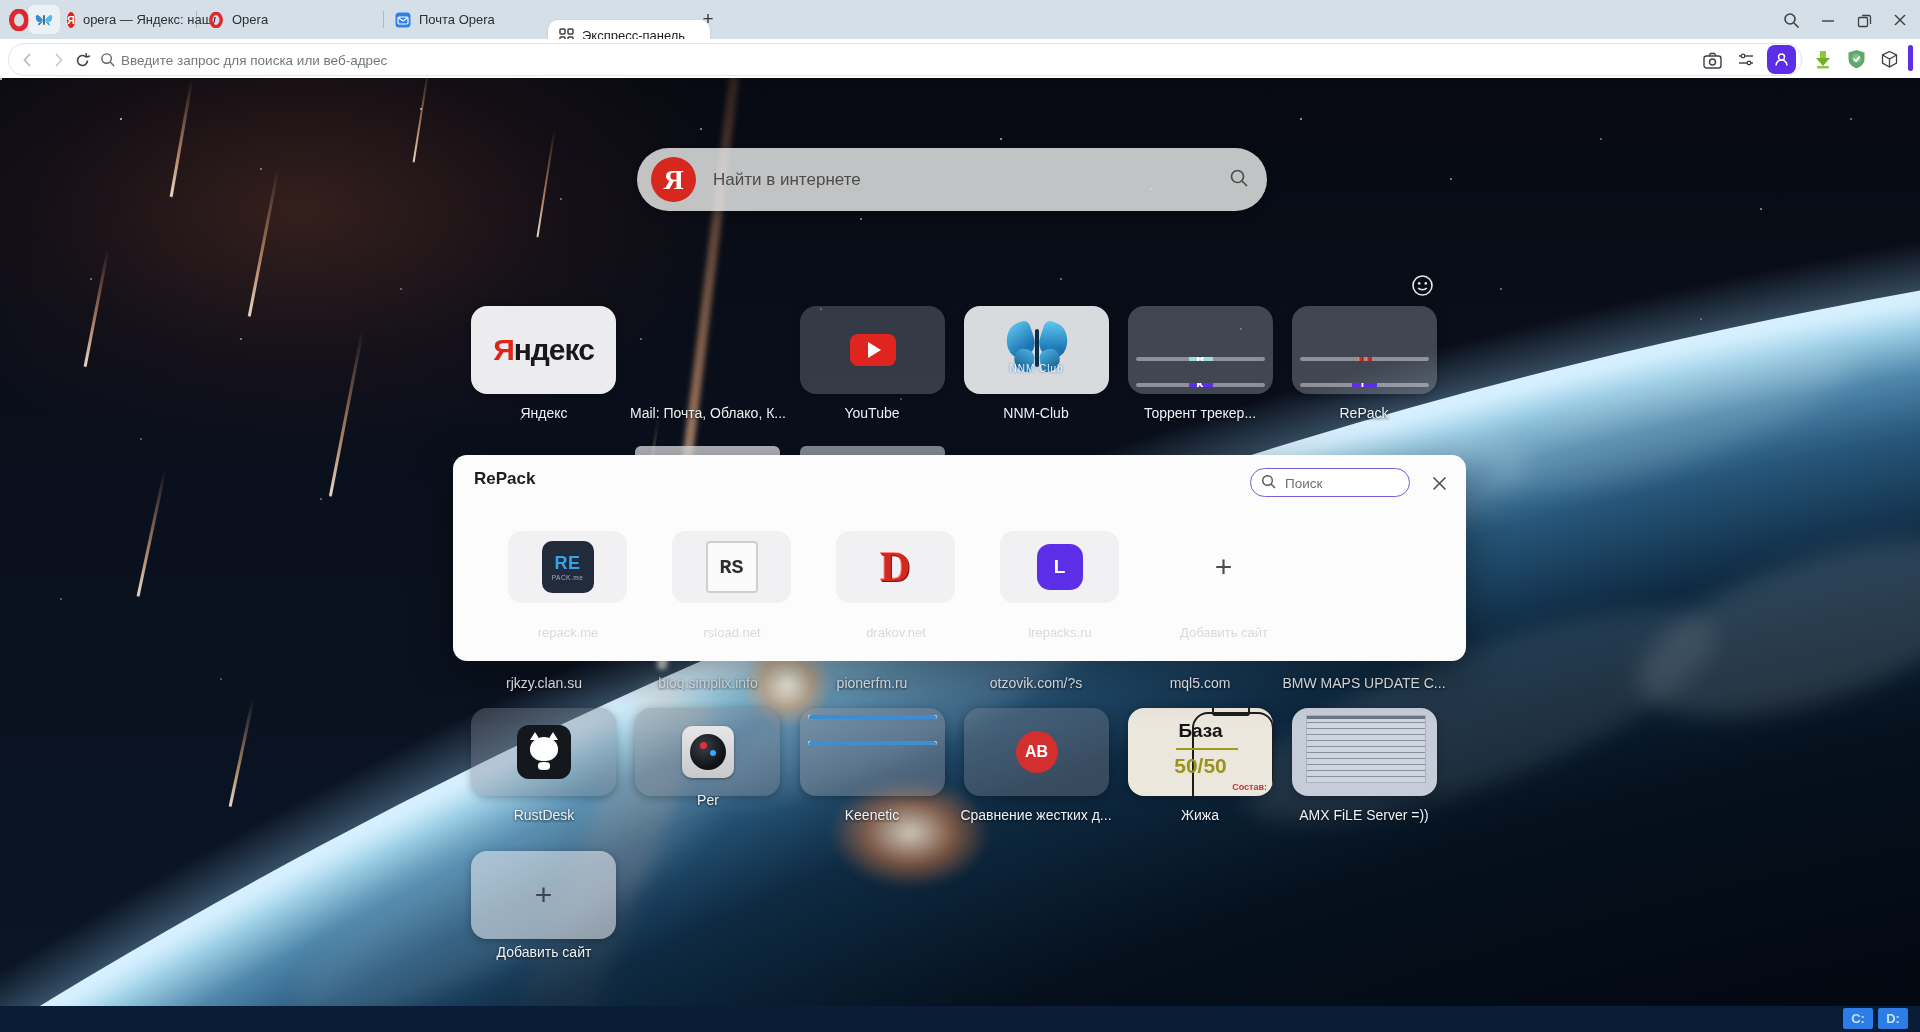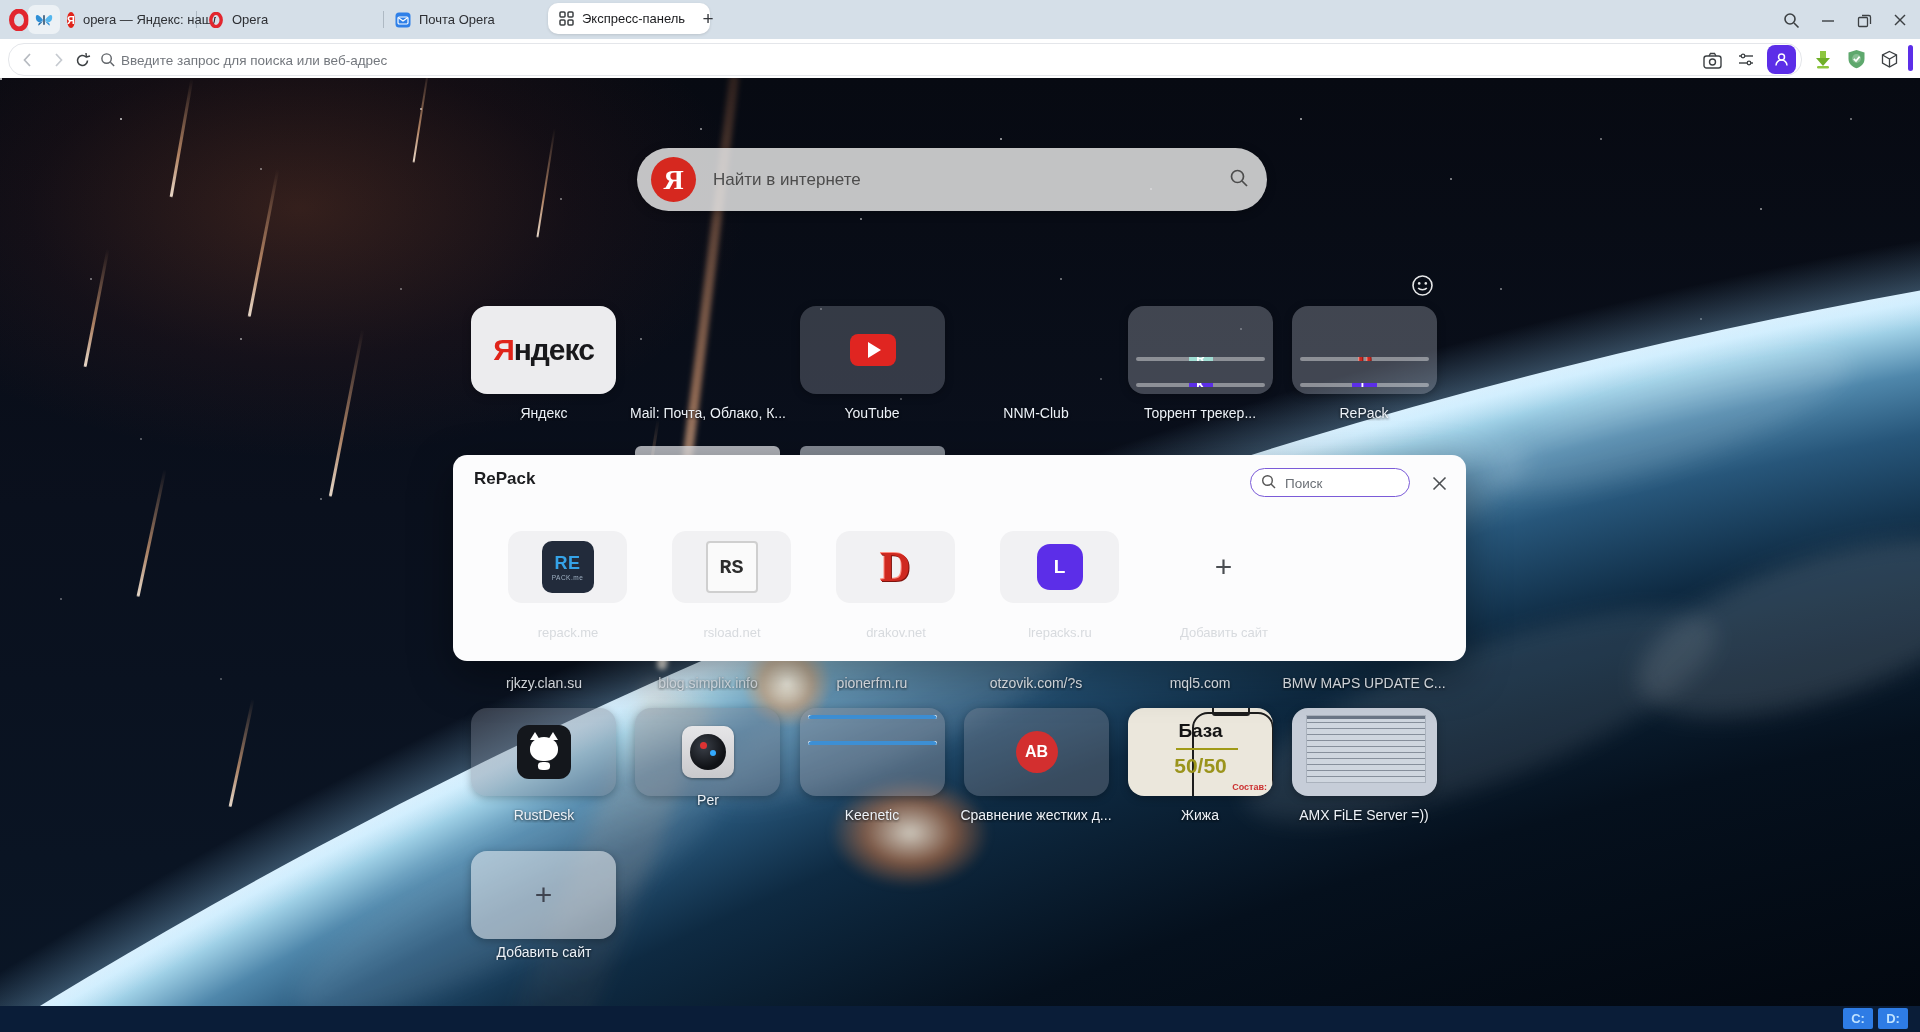--- a/index.html
+++ b/index.html
@@ -3,21 +3,21 @@
 <meta charset="utf-8">
 <style>
   html,body{margin:0;padding:0;background:#000;}
   body{width:1920px;height:1032px;overflow:hidden;font-family:"Liberation Sans",sans-serif;}
   .stage{position:relative;width:1920px;height:1032px;background:#04070e;overflow:hidden;}
   .abs{position:absolute;}
 
   
   .tabbar{position:absolute;left:0;top:0;width:1920px;height:39px;background:#d5dfe8;}
   .tab{position:absolute;top:0;height:39px;display:flex;align-items:center;gap:8px;padding:0 10px;font-size:13px;color:#2d2f33;white-space:nowrap;overflow:hidden;}
-  .tab.active{top:3px;height:31px;background:#fff;border-radius:10px;box-shadow:0 1px 3px rgba(0,0,0,.12);color:#1b1c1f;}
+  .tab.active{top:20px;height:31px;background:#fff;border-radius:10px;box-shadow:0 1px 3px rgba(0,0,0,.12);color:#1b1c1f;}
   .tabsep{position:absolute;top:11px;width:1px;height:17px;background:rgba(60,70,85,.25);}
   .favicon{width:16px;height:16px;flex:0 0 16px;display:flex;align-items:center;justify-content:center;}
   .ya-fav{width:16px;height:16px;border-radius:50%;background:#e0241a;color:#fff;font-weight:bold;font-size:11px;display:flex;align-items:center;justify-content:center;}
   .winbtn{position:absolute;top:8px;width:24px;height:24px;display:flex;align-items:center;justify-content:center;}
   .pinbox{position:absolute;left:28px;top:5px;width:32px;height:29px;background:rgba(255,255,255,.55);border-radius:7px;display:flex;align-items:center;justify-content:center;}
 
   
   .addrbar{position:absolute;left:0;top:39px;width:1920px;height:39px;background:#fff;}
   .addrfield{position:absolute;left:8px;top:4px;width:1792px;height:31px;border:1px solid #e4e6ea;border-radius:16px;background:#fff;}
   .navbtn{position:absolute;top:5px;width:22px;height:22px;display:flex;align-items:center;justify-content:center;}
@@ -347,20 +347,30 @@
 
     <div class="tlabel" style="left:618px;top:327px;">Mail: Почта, Облако, К...</div>
 
     <div class="tile trans tcenter" style="left:800px;top:228px;">
       <div style="width:46px;height:32px;border-radius:8px;background:#e02521;display:flex;align-items:center;justify-content:center;">
         <div style="width:0;height:0;border-left:13px solid #fff;border-top:8px solid transparent;border-bottom:8px solid transparent;margin-left:3px;"></div>
       </div>
     </div>
     <div class="tlabel" style="left:782px;top:327px;">YouTube</div>
 
+    <div class="tile tcenter" style="left:964px;top:228px;background:#d8dadd;">
+      <div class="bfly">
+        <div class="w ul"></div>
+          <div class="w ur"></div>
+          <div class="w ll"></div>
+          <div class="w lr"></div>
+          <div class="bd"></div>
+        <div class="nnmtext">NNM Club</div>
+      </div>
+    </div>
     <div class="tlabel" style="left:946px;top:327px;">NNM-Club</div>
 
     <div class="tile folder" style="left:1128px;top:228px;">
       <div class="mini">
           <div class="badge" style="width:32px;height:24px;border-radius:4px;background:#15152a;color:#e05050;font-size:11px;">HD</div>
         </div>
       <div class="mini">
           <div class="badge" style="width:32px;height:24px;border-radius:4px;background:#28a39a;color:#0d3f4d;font-size:11px;">HD</div>
         </div>
       <div class="mini">

